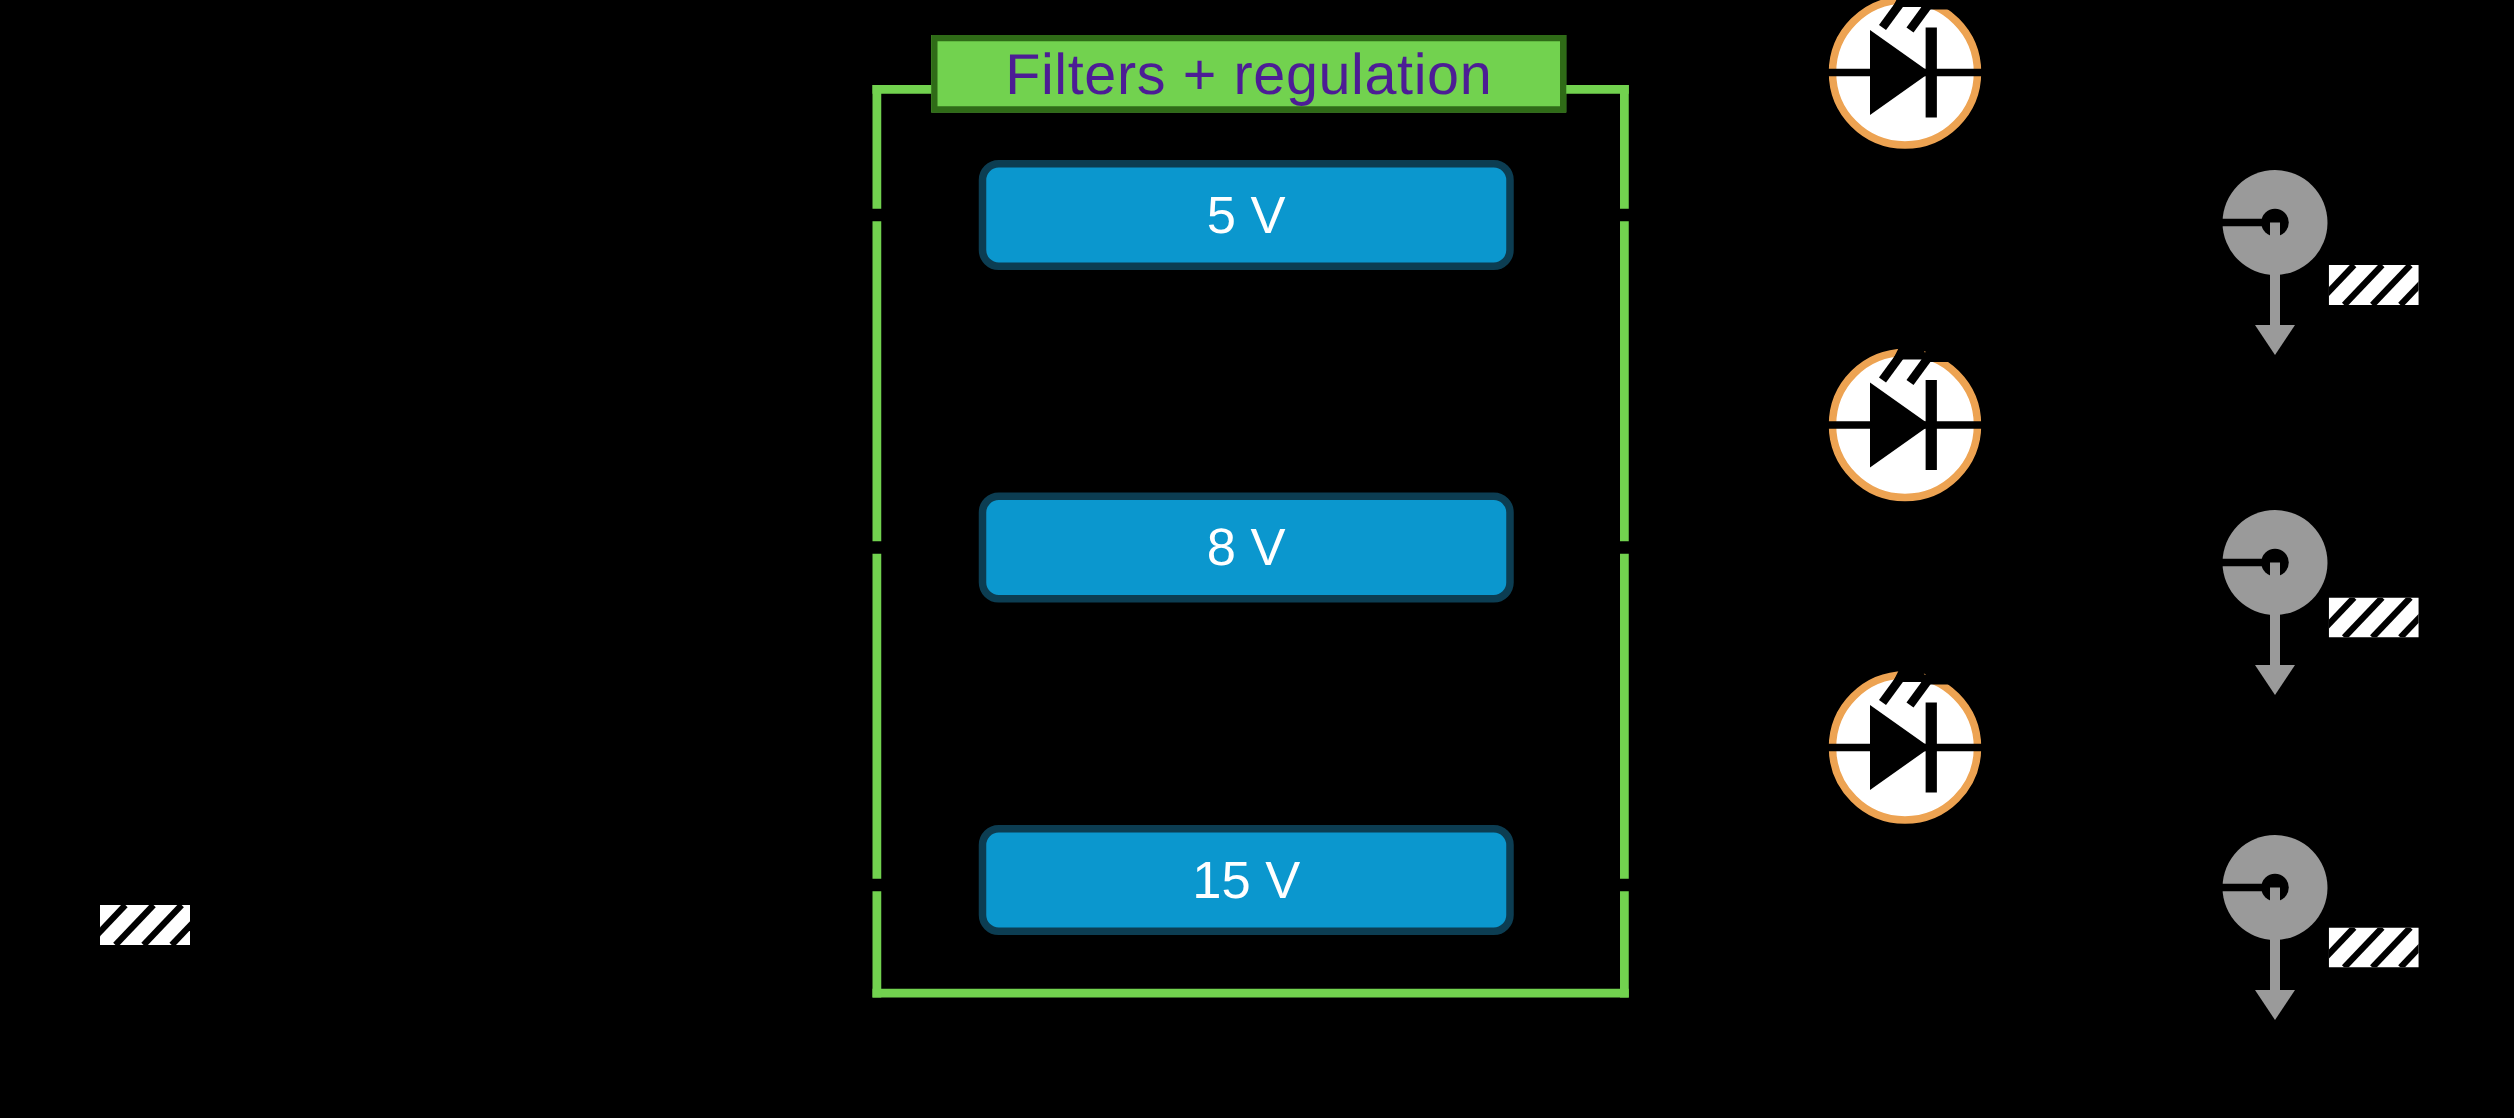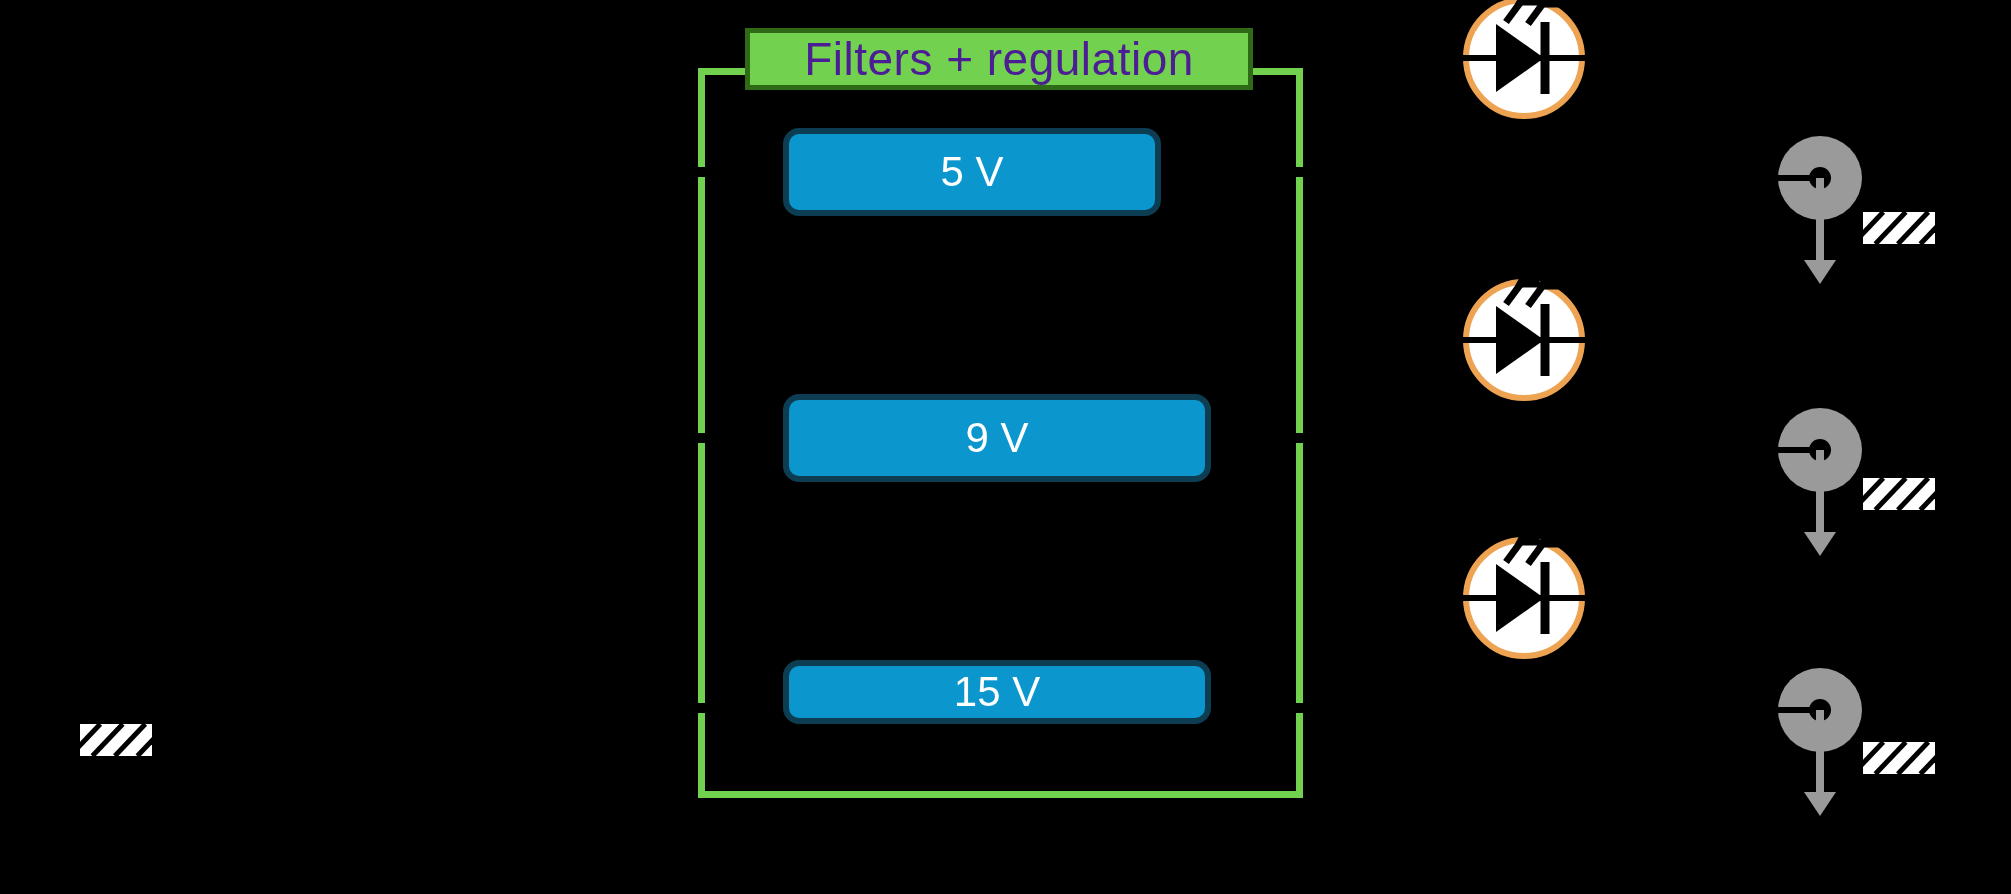--- a/index.html
+++ b/index.html
@@ -98,27 +98,27 @@
       <div class="frame-seg" style="left: 1296px; top: 177px; width: 7px; height: 256px; background: rgb(114, 210, 79);"></div>
       <div class="frame-seg" style="left: 1296px; top: 443px; width: 7px; height: 260px; background: rgb(114, 210, 79);"></div>
       <div class="frame-seg" style="left: 1296px; top: 713px; width: 7px; height: 85px; background: rgb(114, 210, 79);"></div>
     </div>
 
   <div class="banner" id="banner" style="left: 745px; top: 28px; width: 508px; height: 62px; background: rgb(114, 210, 79); border-color: rgb(47, 107, 23);">
     <span class="banner-label">Filters + regulation</span>
   </div>
 
   <div id="rails-layer">
-      <div class="railbox" style="left: 783px; top: 128px; width: 378px; height: 88px; background: rgb(11, 151, 206); border-color: rgb(12, 61, 82);">
+      <div class="railbox" style="left: 783px; top: 128px; width: 428px; height: 88px; background: rgb(11, 151, 206); border-color: rgb(12, 61, 82);">
         <span class="railbox-label">5 V</span>
       </div>
       <div class="railbox" style="left: 783px; top: 394px; width: 428px; height: 88px; background: rgb(11, 151, 206); border-color: rgb(12, 61, 82);">
-        <span class="railbox-label">9 V</span>
-      </div>
-      <div class="railbox" style="left: 783px; top: 660px; width: 428px; height: 64px; background: rgb(11, 151, 206); border-color: rgb(12, 61, 82);">
+        <span class="railbox-label">8 V</span>
+      </div>
+      <div class="railbox" style="left: 783px; top: 660px; width: 428px; height: 88px; background: rgb(11, 151, 206); border-color: rgb(12, 61, 82);">
         <span class="railbox-label">15 V</span>
       </div>
     </div>
 
   <div id="leds-layer">
       <div class="led" style="left: 1446px; top: -20px;">
   <svg width="156" height="156" viewBox="0 0 156 156">
     <circle cx="78" cy="78" r="58" fill="#ffffff" stroke="#eda352" stroke-width="6"></circle>
     <line x1="2" y1="78" x2="154" y2="78" stroke="#000000" stroke-width="6"></line>
     <path d="M 50 44 L 50 112 L 98 78 Z" fill="#000000"></path>

